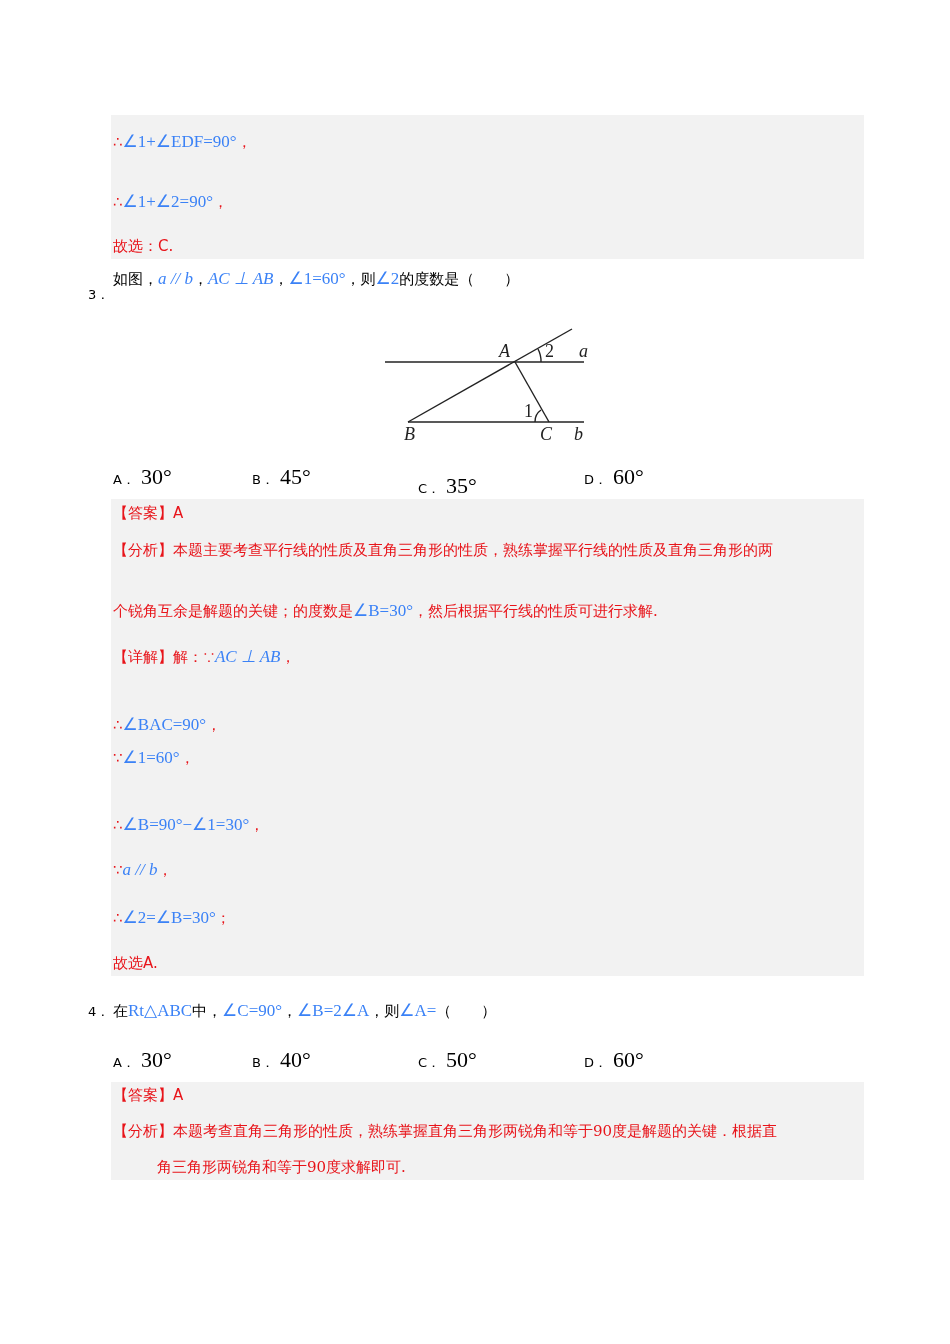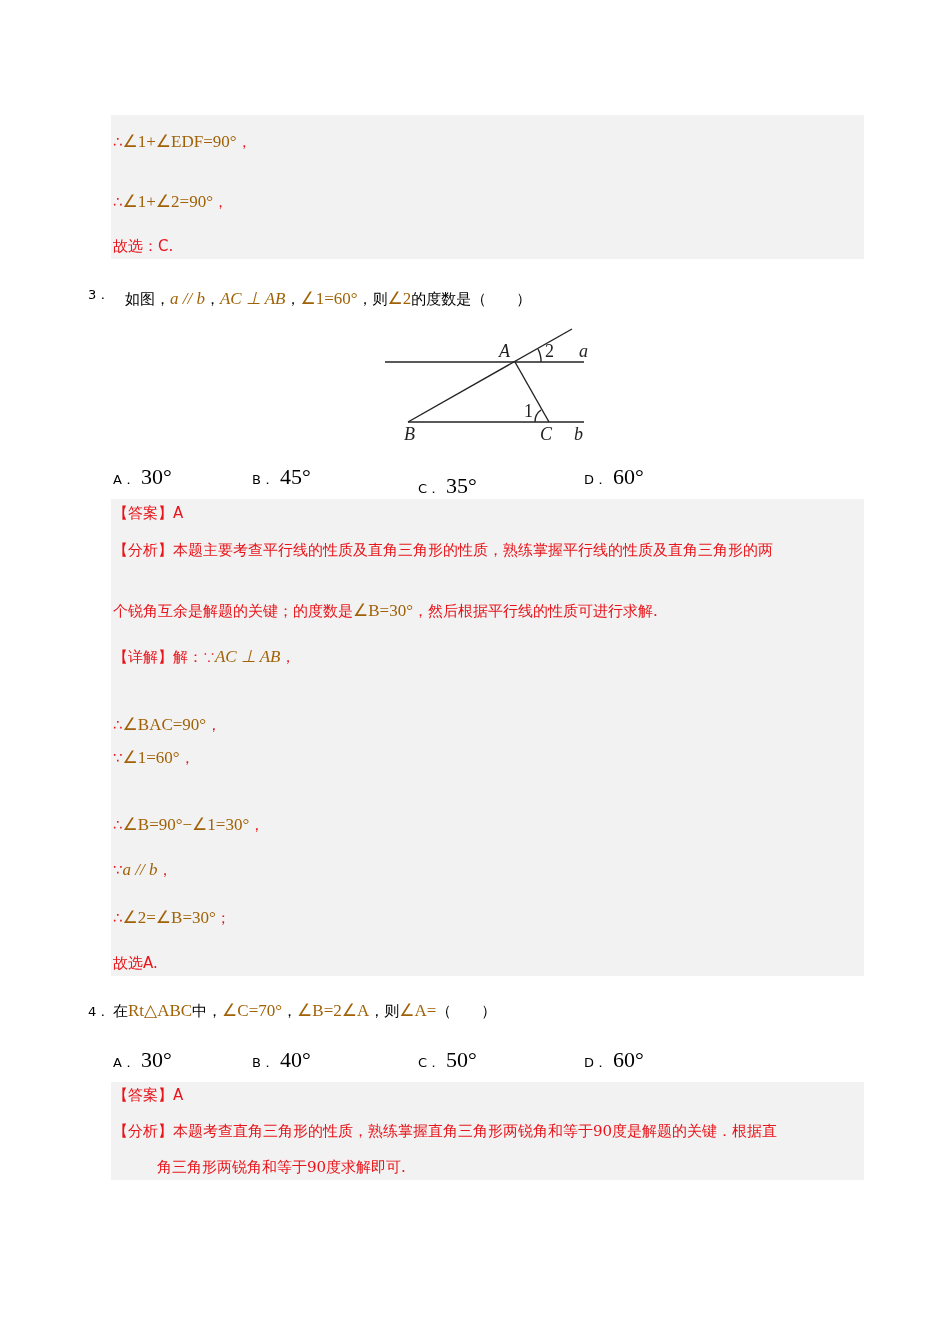--- a/index.html
+++ b/index.html
@@ -3,21 +3,21 @@
 <meta charset="utf-8">
 <style>
   html, body { margin: 0; padding: 0; background: #ffffff; }
   body { width: 950px; height: 1344px; position: relative; overflow: hidden;
          font-family: "DejaVu Serif", serif; color: #000; }
   .abs { position: absolute; }
   .box { position: absolute; left: 111px; width: 753px; background: #f2f2f2; }
   .line { position: absolute; left: 113px; white-space: nowrap; font-size: 15px; line-height: 20px; }
   .red { color: #e8141a; }
   .sans { font-family: "DejaVu Sans", sans-serif; }
-  .math { font-family: "Liberation Serif", serif; font-size: 17px; color: #a16207; }
+  .math { font-family: "Liberation Serif", serif; font-size: 17px; color: #3b82f6; }
   .math i { font-style: italic; }
   .qnum { position: absolute; left: 88px; font-family: "DejaVu Sans", sans-serif; font-size: 13px; line-height: 20px; }
   .opt { position: absolute; font-size: 15px; line-height: 20px; white-space: nowrap; }
   .opt .lbl { font-family: "DejaVu Sans", sans-serif; font-size: 13px; }
   .opt .val { font-family: "Liberation Serif", serif; font-size: 22px; margin-left: 6px; }
   .qtext { position: absolute; left: 113px; font-size: 15px; line-height: 20px; white-space: nowrap; }
 </style>
 </head>
 <body>
 
@@ -26,21 +26,21 @@
   <span class="red">∴</span><span class="math">∠1+∠EDF=90°</span><span class="red">，</span>
 </div>
 <div class="line" style="top:192px;">
   <span class="red">∴</span><span class="math">∠1+∠2=90°</span><span class="red">，</span>
 </div>
 <div class="line red" style="top:236px;">
   <span>故选：</span><span class="sans">C.</span>
 </div>
 
 <div class="qnum" style="top:285px;">3．</div>
-<div class="qtext" style="top:289px;margin-left:12px;">
+<div class="qtext" style="top:269px;">
   <span>如图，</span><span class="math"><i>a // b</i></span><span>，</span><span class="math"><i>AC ⊥ AB</i></span><span>，</span><span class="math">∠1=60°</span><span>，则</span><span class="math">∠2</span><span>的度数是（　　）</span>
 </div>
 
 <svg class="abs" style="left:380px;top:322px;" width="220" height="126" viewBox="0 0 220 126">
   <g stroke="#222" stroke-width="1.4" fill="none">
     <line x1="5" y1="40" x2="204" y2="40"></line>
     <line x1="28" y1="100" x2="204" y2="100"></line>
     <line x1="28" y1="100" x2="192" y2="7"></line>
     <line x1="135" y1="40" x2="169" y2="100"></line>
     <path d="M161 40 A 26 26 0 0 0 158 27"></path>
@@ -91,21 +91,21 @@
 </div>
 <div class="line" style="top:908px;">
   <span class="red">∴</span><span class="math">∠2=∠B=30°</span><span class="red">；</span>
 </div>
 <div class="line red" style="top:953px;">
   <span>故选</span><span class="sans">A.</span>
 </div>
 
 <div class="qnum" style="top:1002px;">4．</div>
 <div class="qtext" style="top:1001px;">
-  <span>在</span><span class="math">Rt△ABC</span><span>中，</span><span class="math">∠C=70°</span><span>，</span><span class="math">∠B=2∠A</span><span>，则</span><span class="math">∠A=</span><span>（　　）</span>
+  <span>在</span><span class="math">Rt△ABC</span><span>中，</span><span class="math">∠C=90°</span><span>，</span><span class="math">∠B=2∠A</span><span>，则</span><span class="math">∠A=</span><span>（　　）</span>
 </div>
 
 <div class="opt" style="left:113px;top:1050px;"><span class="lbl">A．</span><span class="val">30°</span></div>
 <div class="opt" style="left:252px;top:1050px;"><span class="lbl">B．</span><span class="val">40°</span></div>
 <div class="opt" style="left:418px;top:1050px;"><span class="lbl">C．</span><span class="val">50°</span></div>
 <div class="opt" style="left:584px;top:1050px;"><span class="lbl">D．</span><span class="val">60°</span></div>
 
 <div class="box" style="top:1082px;height:98px;"></div>
 <div class="line red" style="top:1085px;">
   <span>【答案】</span><span class="sans">A</span>

